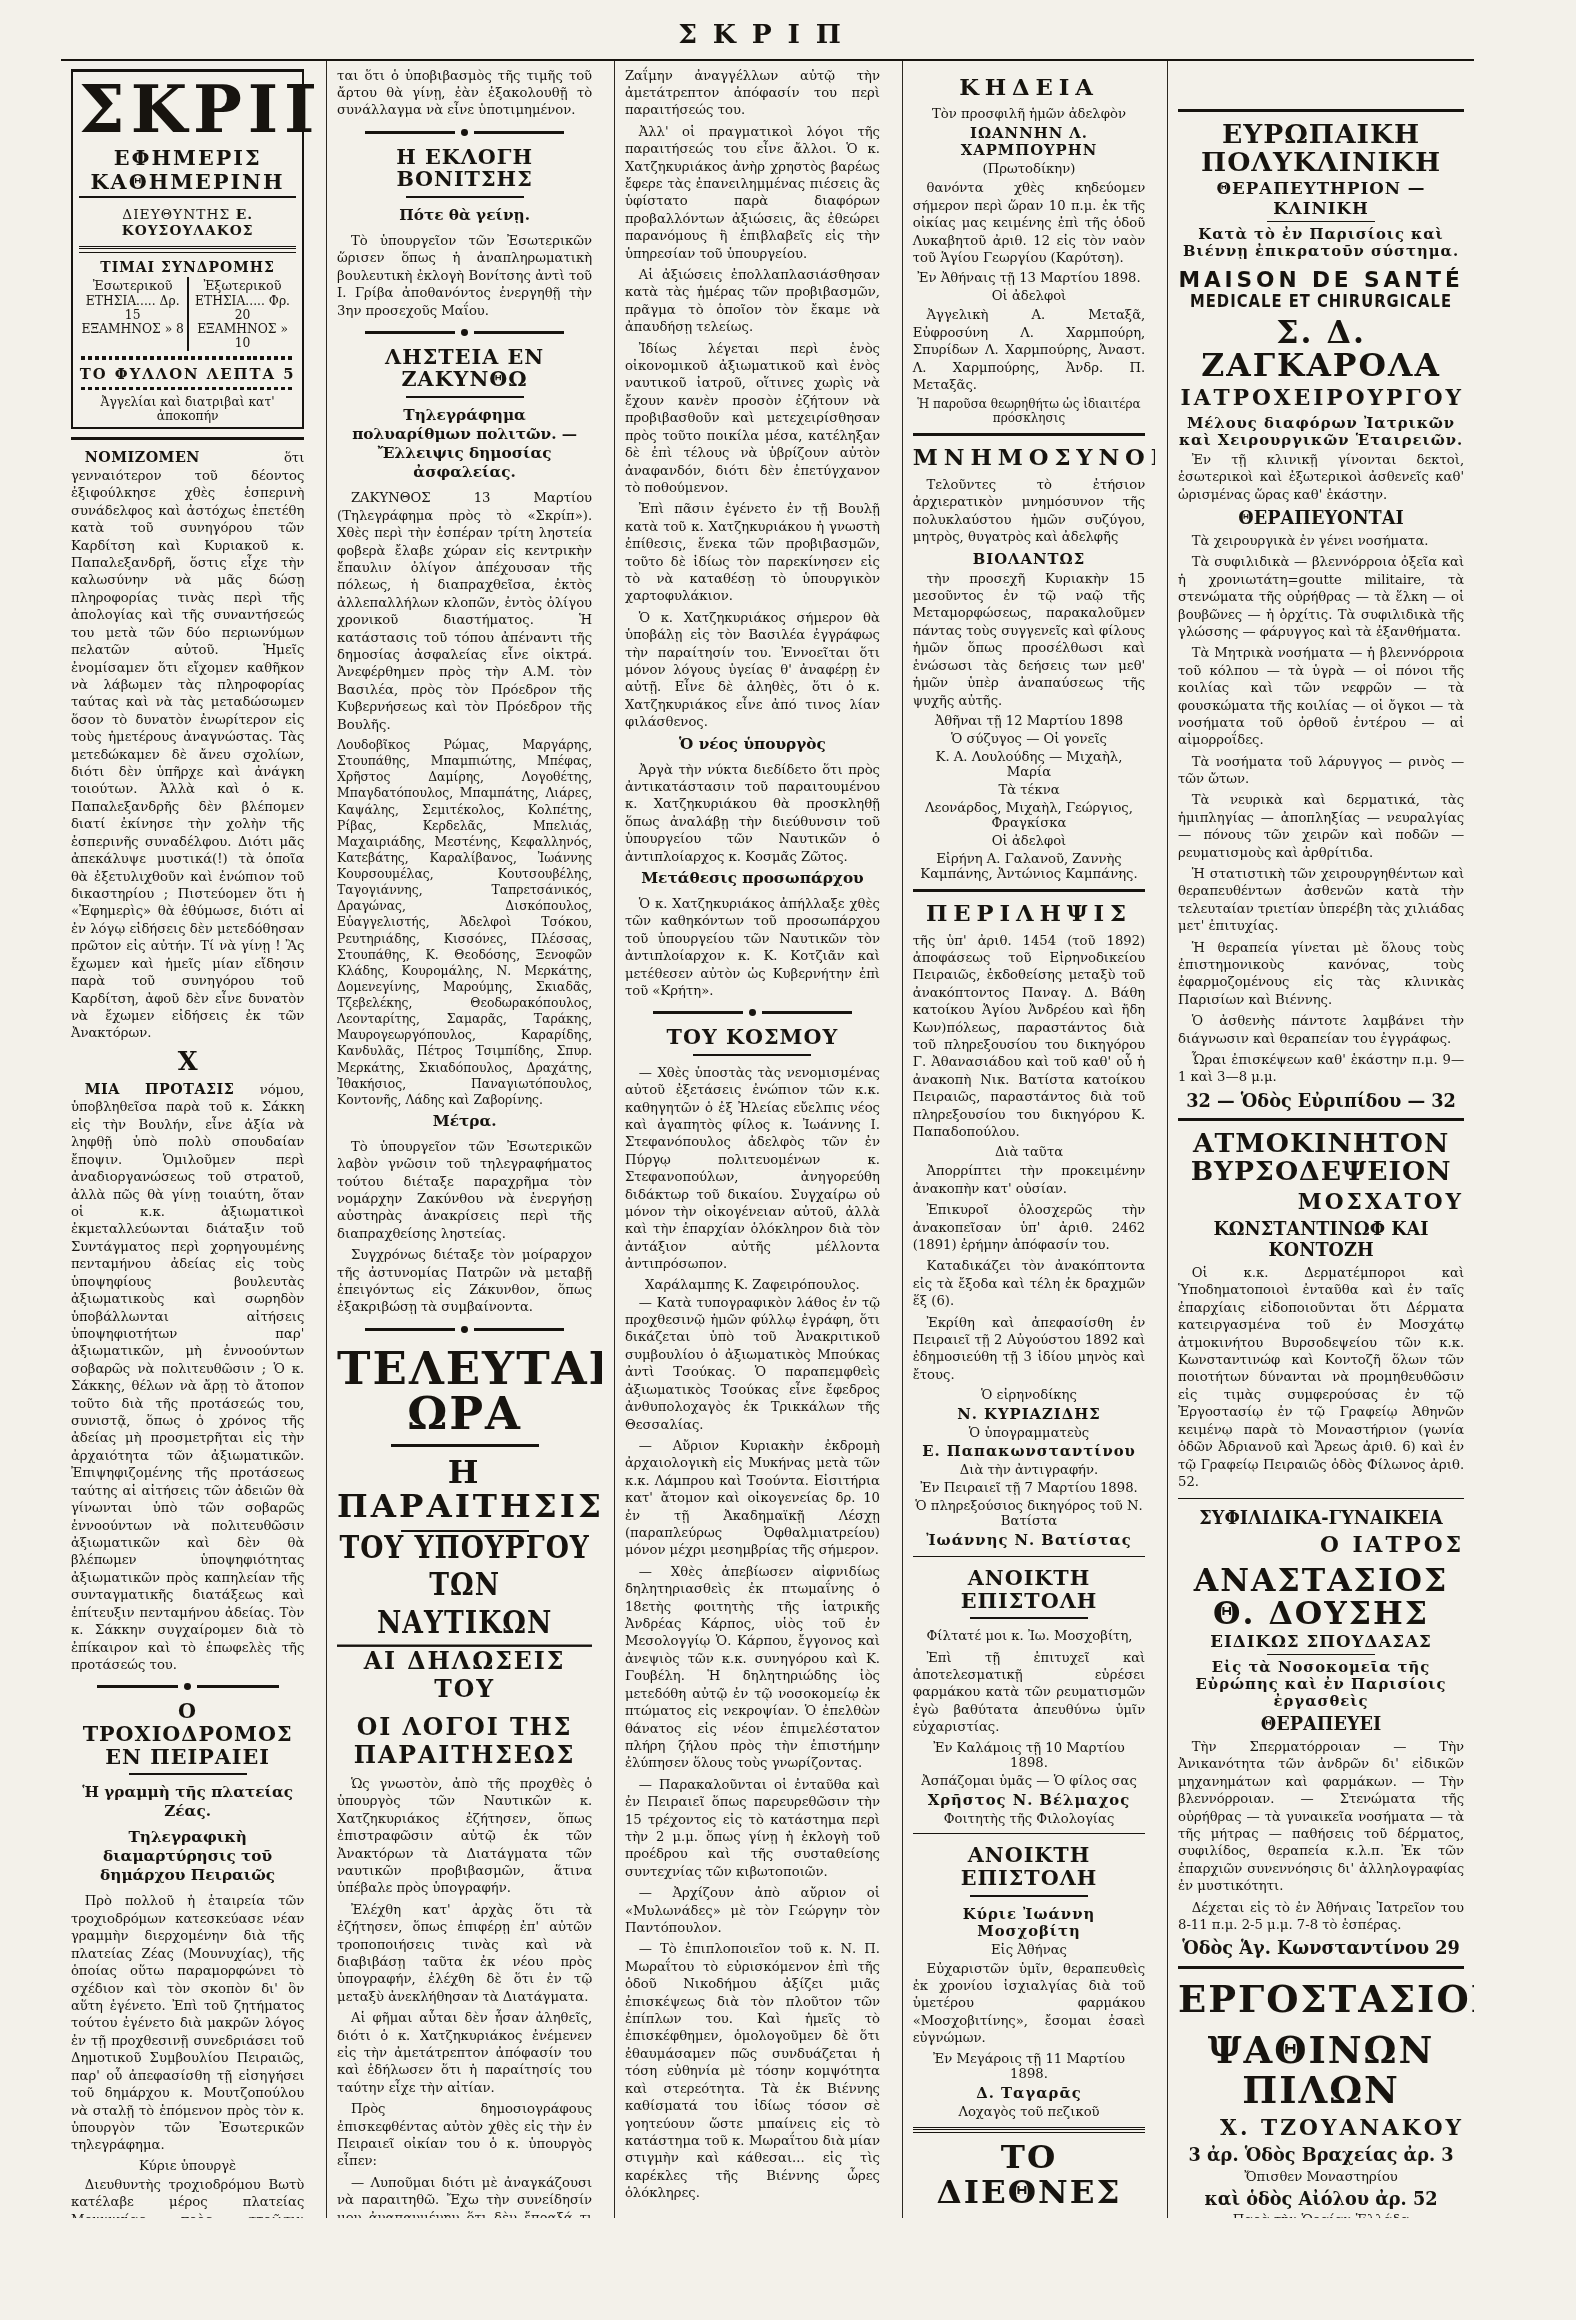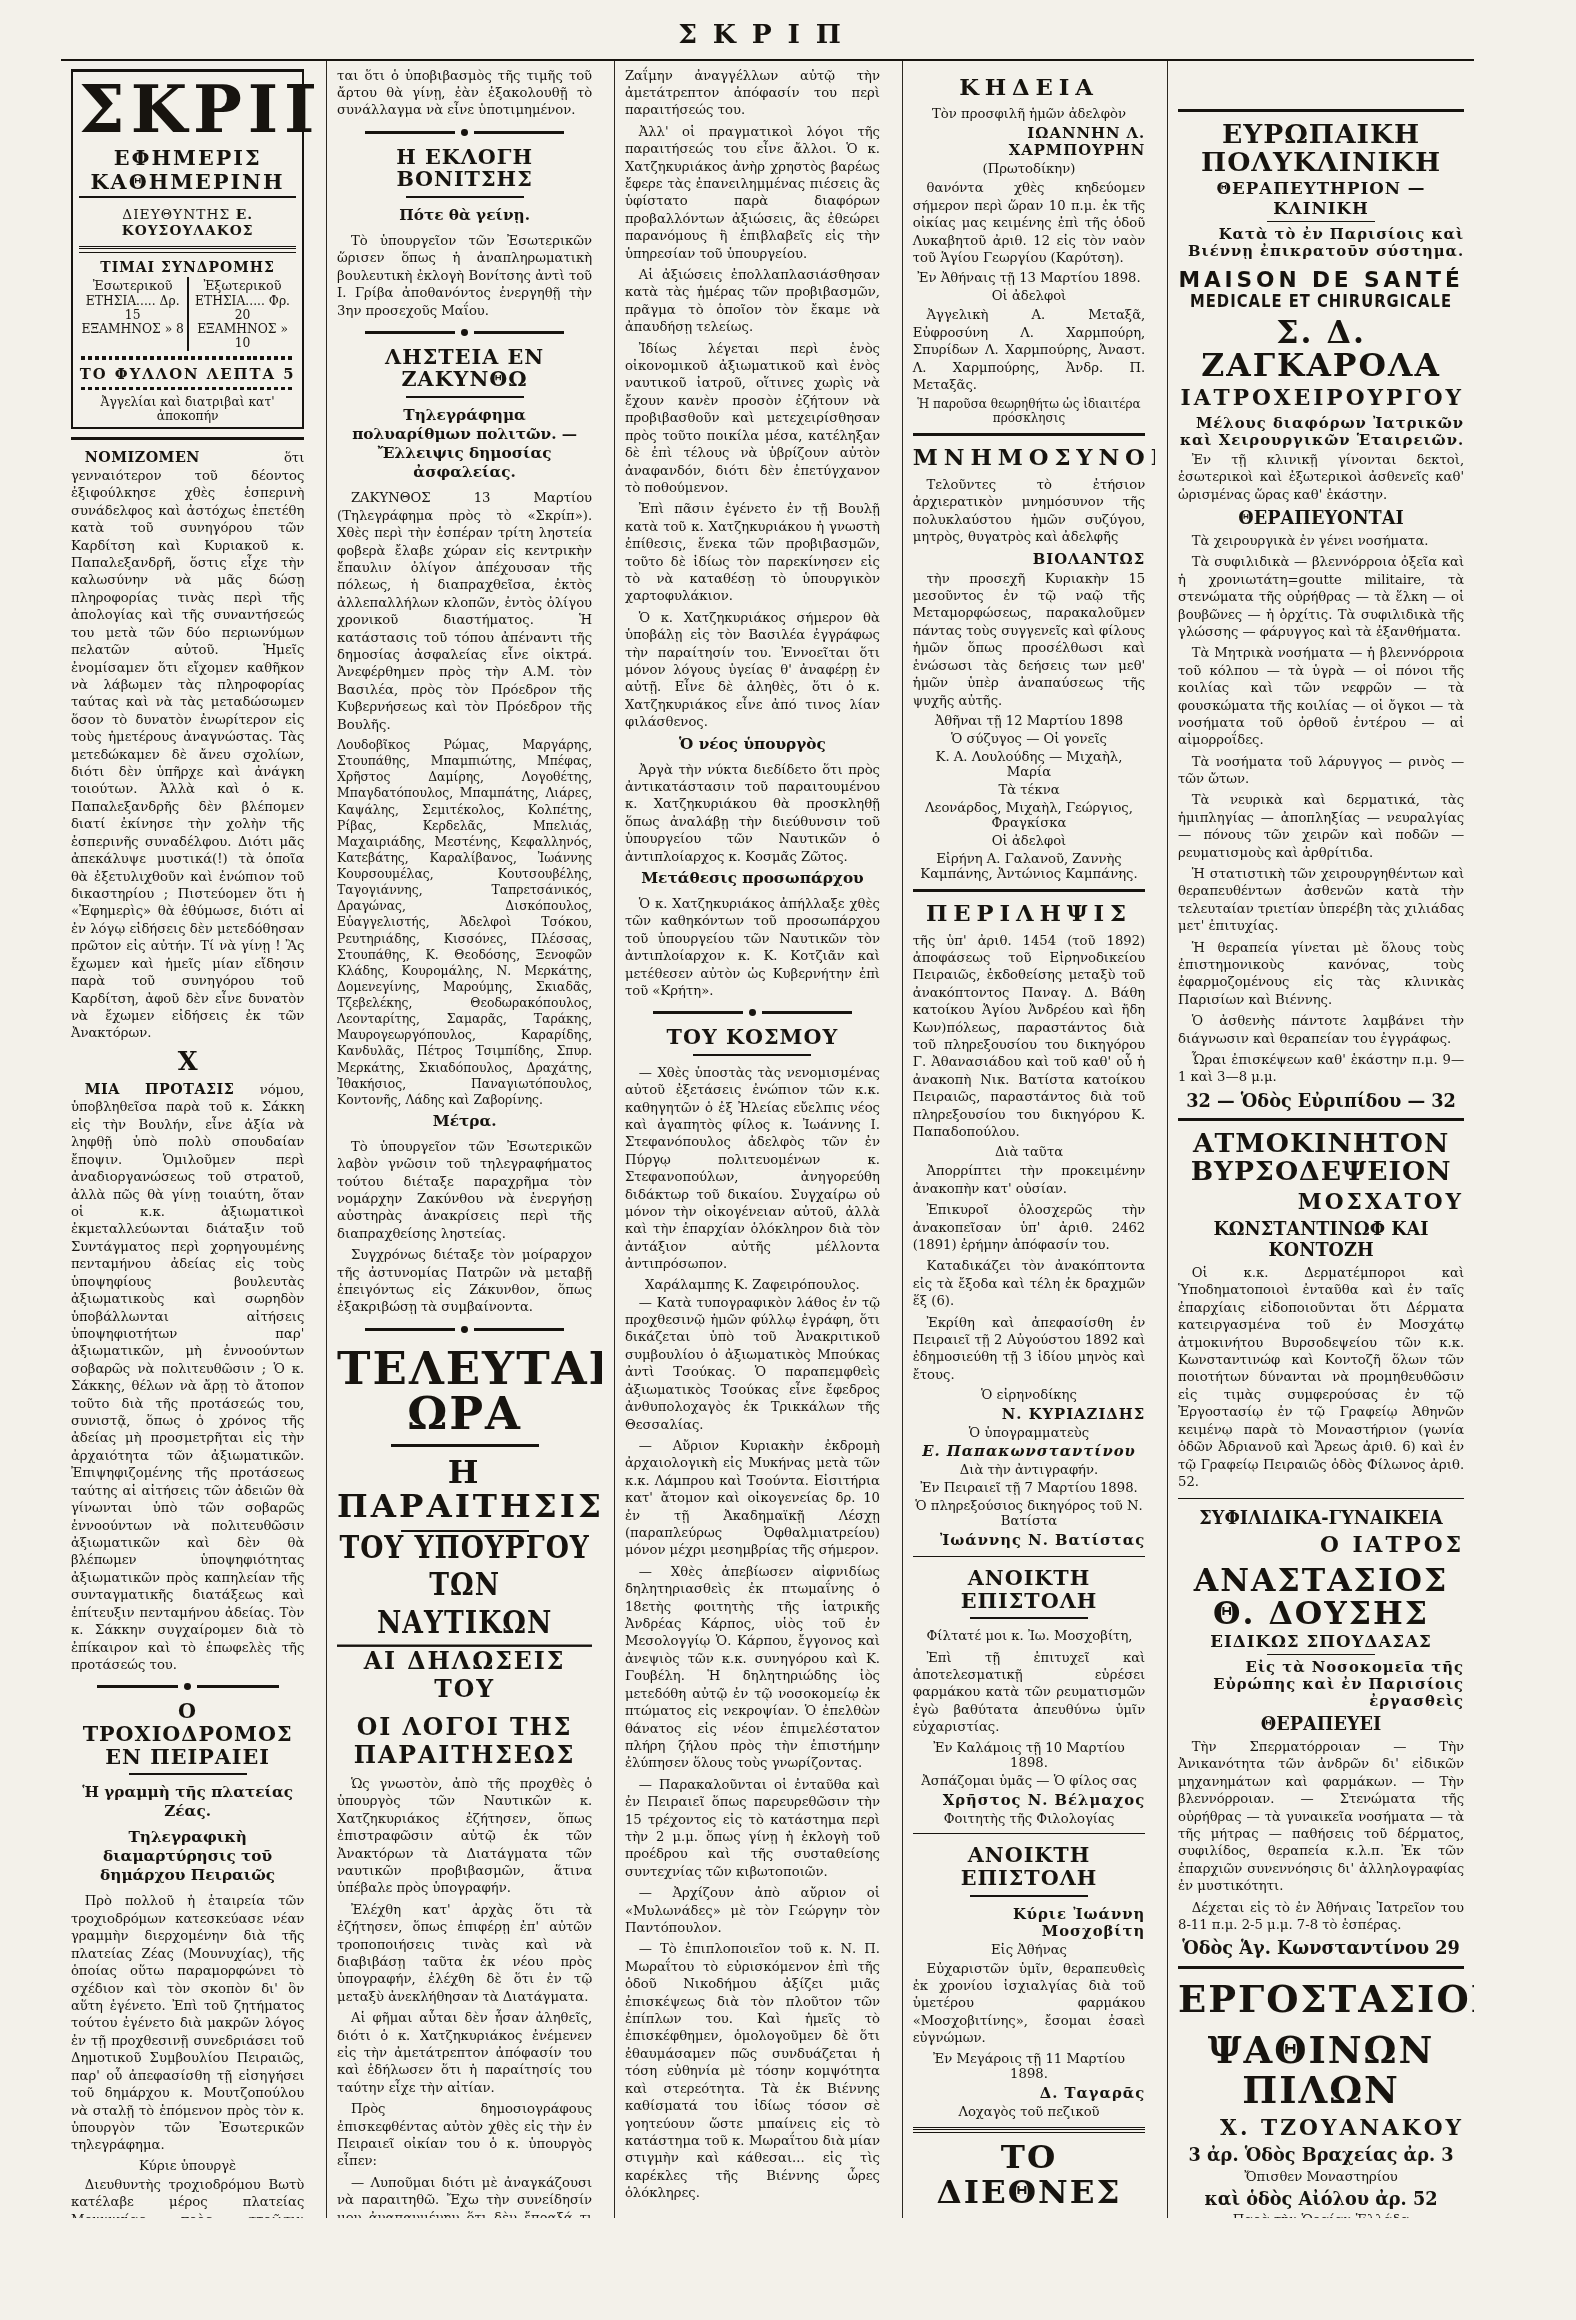--- a/index.html
+++ b/index.html
@@ -46,24 +46,24 @@
   .xl{font-size:45px;font-weight:bold;text-align:center;letter-spacing:2px;margin:13.8px 0 5.9px;line-height:1.0;}
   .xl::after{content:"";display:block;width:148px;margin:7.9px auto 0;border-bottom:3px solid #17140f;}
   .lg{font-size:32.5px;font-weight:bold;text-align:center;letter-spacing:3px;margin:7.9px 0 3.9px;line-height:1.05;}
   .lg::after{content:"";display:block;width:128px;margin:6.9px auto 0;border-bottom:2px solid #17140f;}
   .lgp{font-size:32.5px;font-weight:bold;text-align:center;letter-spacing:2px;margin:5.9px 0 2px;line-height:1.05;}
   .cond{font-size:26.6px;font-weight:bold;text-align:center;letter-spacing:1px;margin:5.9px 0 7.9px;transform:scaleY(1.2);}
   .cond2{border-bottom:2px solid #17140f;display:block;padding-bottom:3.9px;}
   .md{font-size:23.6px;font-weight:bold;text-align:center;letter-spacing:2px;margin:9.9px 0 5.9px;}
   .sub{font-size:15.3px;font-weight:bold;text-align:center;margin:3.9px 5.9px 6.9px;line-height:1.25;}
   .cen{font-size:13.2px;text-align:center;margin:3px 0;}
-  .cb{font-weight:bold;font-size:14.8px;letter-spacing:1px;text-align:right;}
+  .cb{font-weight:bold;font-size:14.8px;letter-spacing:1px;}
   .cs{font-size:12px;}
   .sig{font-size:13.2px;text-align:center;margin:2px 5.9px;}
-  .sigb{font-weight:bold;font-size:14.8px;letter-spacing:1px;font-style:italic;}
+  .sigb{font-weight:bold;font-size:14.8px;letter-spacing:1px;}
   .orn{display:flex;align-items:center;width:78%;margin:9.9px auto;}
   .orn::before,.orn::after{content:"";flex:1;border-top:3px solid #17140f;}
   .orn .dot{width:6.9px;height:6.9px;border-radius:50%;background:#17140f;margin:0 5.9px;}
   .xdiv{text-align:center;font-size:25.6px;font-weight:bold;margin:3.9px 0;}
   .rl{border-top:1px solid #17140f;margin:7.9px 0;}
   .rlT{border-top:3.9px solid #17140f;margin:7.9px 0;}
   .rlD{border-top:3.9px double #17140f;border-bottom:1px solid #17140f;height:2px;margin:7.9px 0;}
   .gap{height:35px;}
 
   

